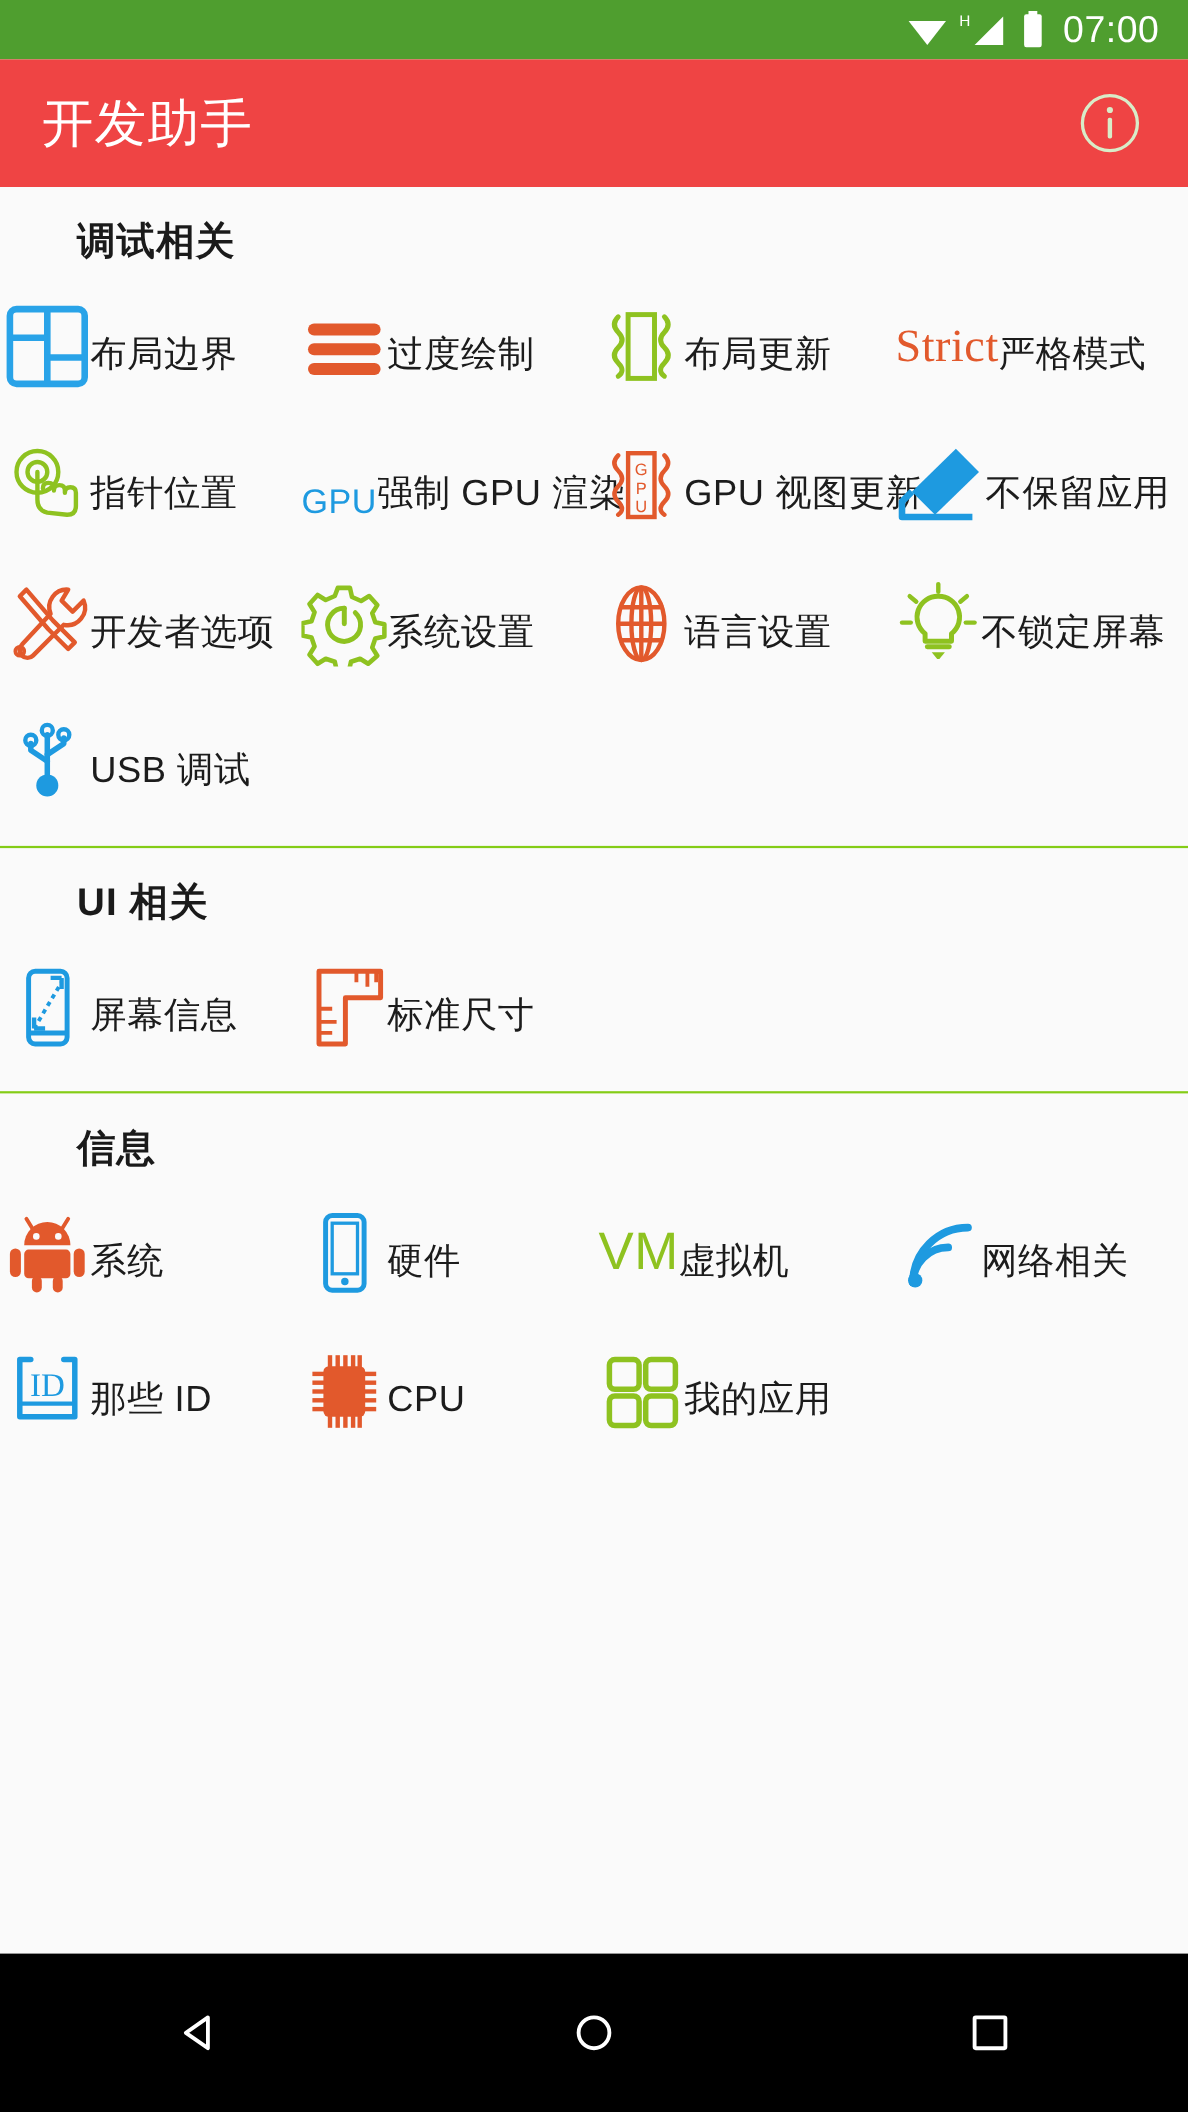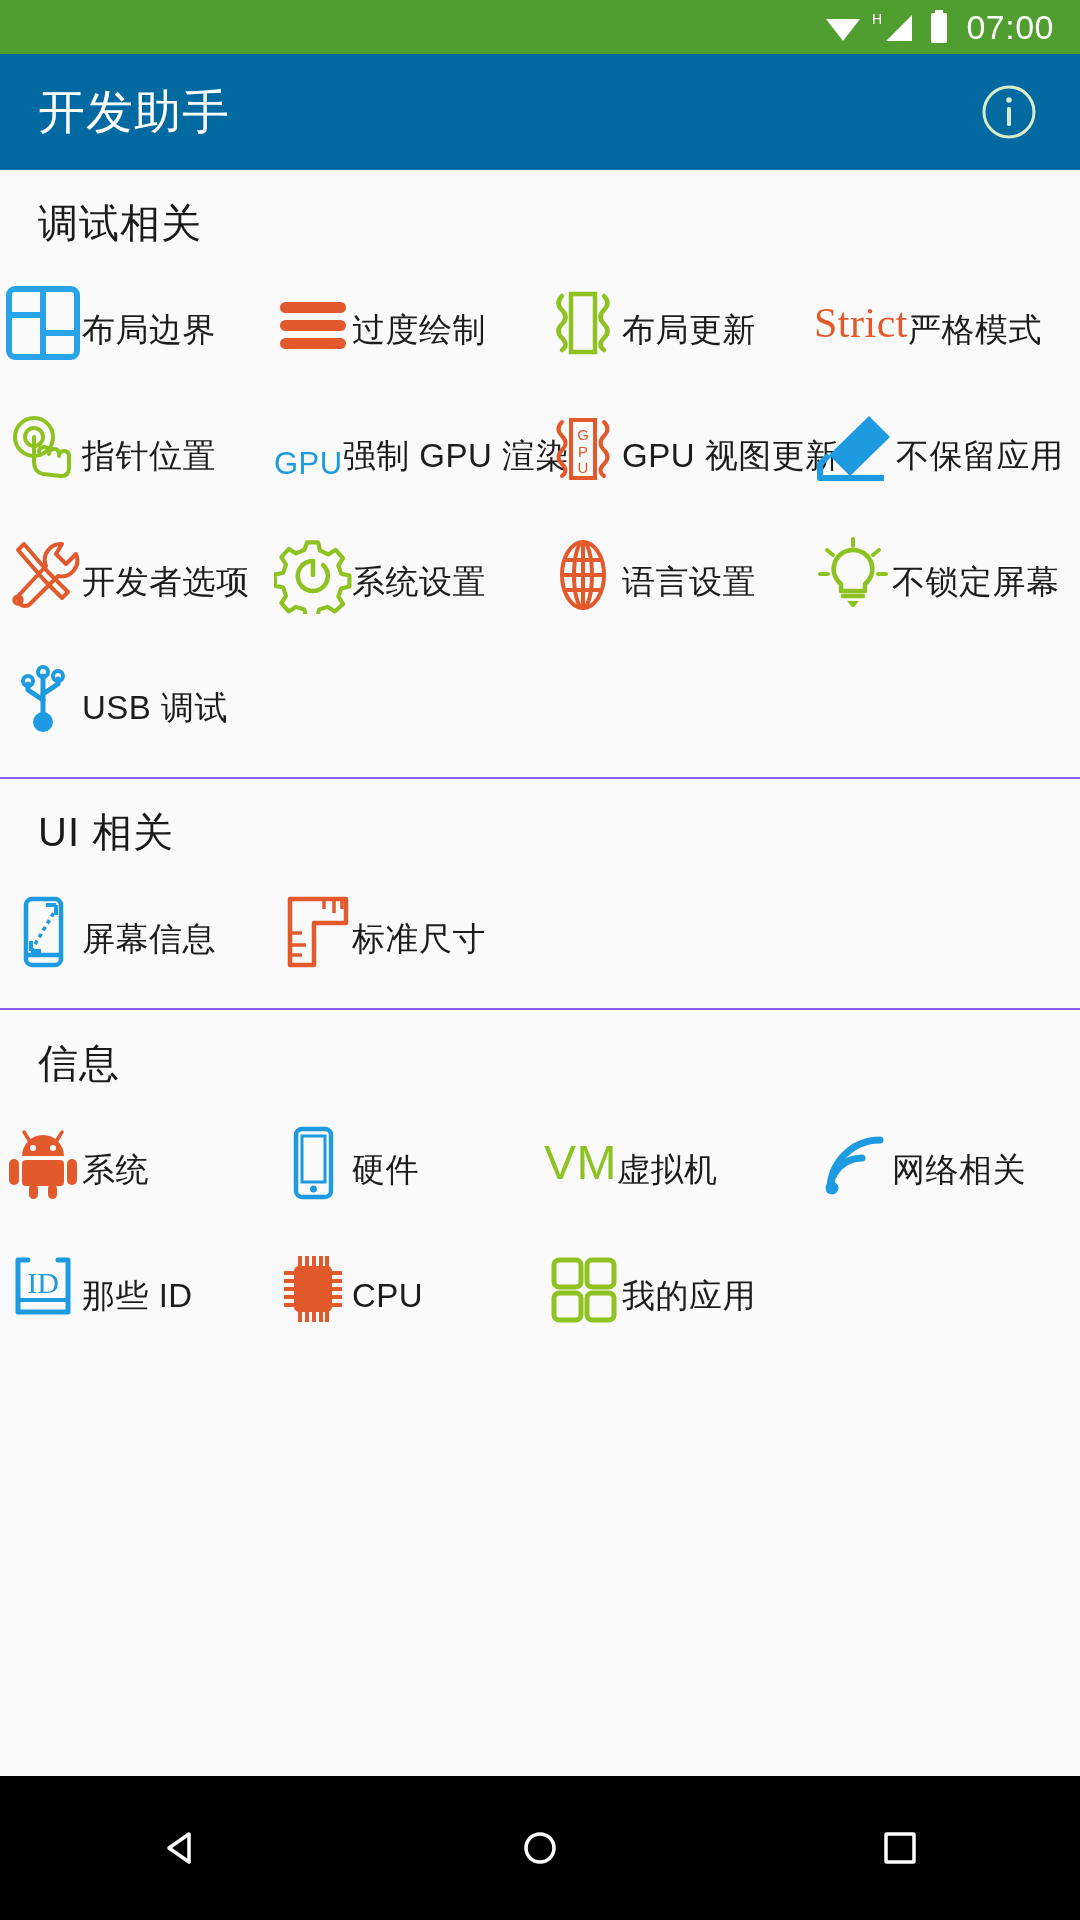--- a/index.html
+++ b/index.html
@@ -39,21 +39,21 @@
     font-size: 34px;
     font-weight: 400;
     letter-spacing: 0.5px;
     margin-left: 6px;
     font-family: "Liberation Sans", sans-serif;
   }
 
   
   .appbar {
     height: 116px;
-    background: #0369a1;
+    background: #ef4444;
     display: flex;
     align-items: center;
     justify-content: space-between;
     padding: 0 40px 0 38px;
     box-sizing: border-box;
     flex: 0 0 auto;
   }
   .appbar .title {
     color: #ffffff;
     font-size: 47px;
@@ -69,28 +69,29 @@
   }
 
   
   .content {
     flex: 1 1 auto;
     background: #fafafa;
     overflow: hidden;
   }
 
   .section { padding: 0 0 14px 0; }
-  .section + .section { border-top: 2px solid #8b5cf6; }
+  .section + .section { border-top: 2px solid #84cc16; }
 
   .section-title {
-    font-size: 40px;
-    font-weight: normal;
+    font-size: 35px;
+    font-weight: bold;
     color: #1a1a1a;
     padding: 26px 0 8px 38px;
     letter-spacing: 1px;
+    margin-left: 32px;
   }
 
   .grid {
     display: flex;
     flex-wrap: wrap;
   }
 
   .cell {
     width: 270px;
     box-sizing: border-box;

